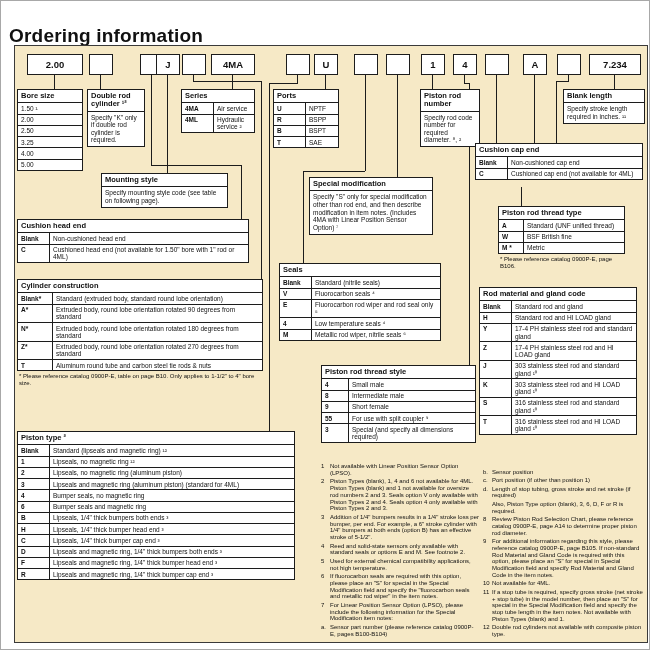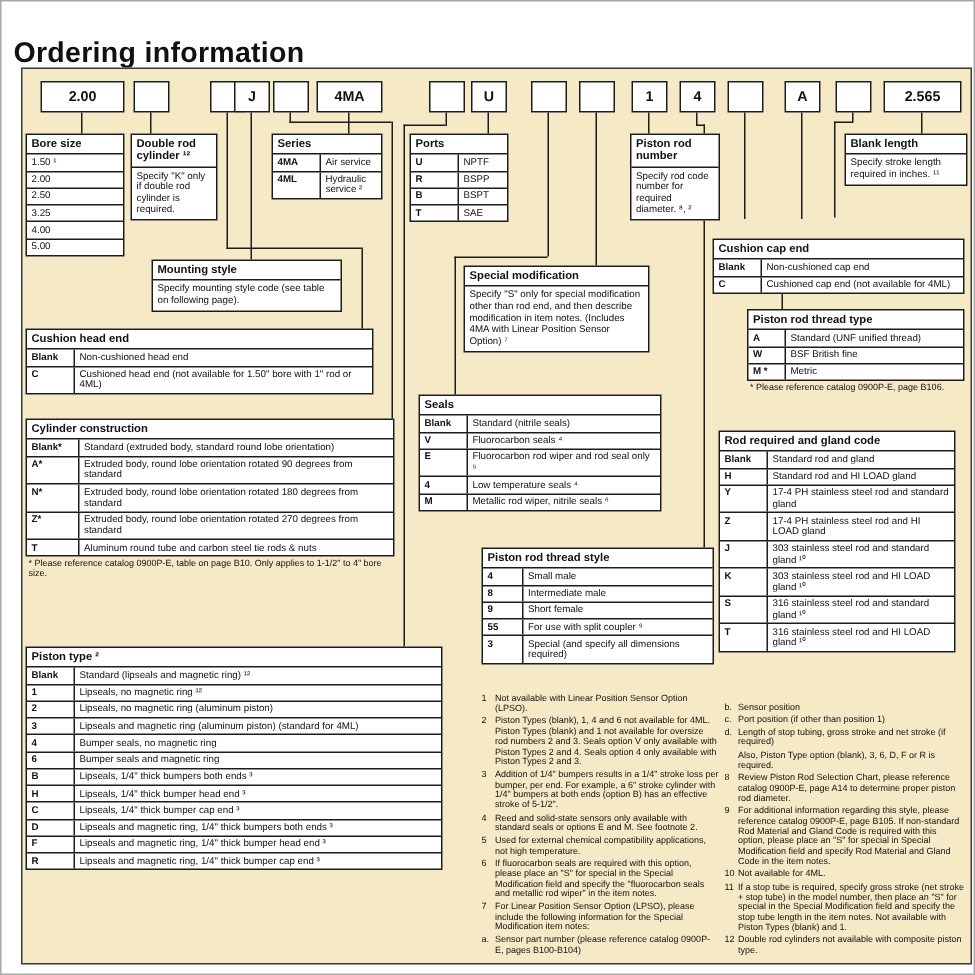--- a/index.html
+++ b/index.html
@@ -40,21 +40,21 @@
   <div class="cbox" style="left:210px;width:42px;">4MA</div>
   <div class="cbox" style="left:285px;width:22px;"></div>
   <div class="cbox" style="left:313px;width:22px;">U</div>
   <div class="cbox" style="left:353px;width:22px;"></div>
   <div class="cbox" style="left:385px;width:22px;"></div>
   <div class="cbox" style="left:420px;width:22px;">1</div>
   <div class="cbox" style="left:452px;width:22px;">4</div>
   <div class="cbox" style="left:484px;width:22px;"></div>
   <div class="cbox" style="left:522px;width:22px;">A</div>
   <div class="cbox" style="left:556px;width:22px;"></div>
-  <div class="cbox" style="left:588px;width:50px;">2.565</div>
+  <div class="cbox" style="left:588px;width:50px;">7.234</div>
 
   <div class="vl" style="left:53px;top:72px;height:17px;"></div>
   <div class="vl" style="left:99px;top:72px;height:17px;"></div>
   <div class="vl" style="left:150px;top:72px;height:93px;"></div>
   <div class="hl" style="left:150px;top:164px;width:90px;"></div>
   <div class="vl" style="left:240px;top:164px;height:56px;"></div>
   <div class="vl" style="left:166px;top:72px;height:102px;"></div>
   <div class="vl" style="left:192px;top:72px;height:9px;"></div>
   <div class="hl" style="left:192px;top:80px;width:68px;"></div>
   <div class="vl" style="left:260px;top:80px;height:200px;"></div>
@@ -162,21 +162,21 @@
     </div>
   </div>
 
   <div class="wrap" style="left:562px;top:88px;width:82px;">
     <div class="tbl">
       <div class="tbl-title">Blank length</div>
       <div class="body-text">Specify stroke length required in inches. ¹¹</div>
     </div>
   </div>
 
-  <div class="wrap" style="left:474px;top:142px;width:168px;margin-top:16px;">
+  <div class="wrap" style="left:474px;top:142px;width:168px;">
     <div class="tbl">
       <div class="tbl-title">Cushion cap end</div>
       <div>
 
       <div class="row">
           <div class="c code">Blank</div>
           <div class="c desc">Non-cushioned cap end</div>
         </div>
           <div class="row">
           <div class="c code">C</div>
@@ -193,21 +193,21 @@
     </div>
   </div>
 
   <div class="wrap" style="left:308px;top:176px;width:124px;">
     <div class="tbl">
       <div class="tbl-title">Special modification</div>
       <div class="body-text">Specify "S" only for special modification other than rod end, and then describe modification in item notes. (Includes 4MA with Linear Position Sensor Option) ⁷</div>
     </div>
   </div>
 
-  <div class="wrap" style="left:497px;top:205px;width:145px;">
+  <div class="wrap" style="left:497px;top:205px;width:127px;">
     <div class="tbl">
       <div class="tbl-title">Piston rod thread type</div>
       <div>
 
       <div class="row">
           <div class="c code" style="width:18px;">A</div>
           <div class="c desc">Standard (UNF unified thread)</div>
         </div>
           <div class="row">
           <div class="c code" style="width:18px;">W</div>
@@ -322,21 +322,21 @@
           <div class="row">
           <div class="c code" style="width:20px;">3</div>
           <div class="c desc">Special (and specify all dimensions required)</div>
         </div>
         </div>
     </div>
   </div>
 
   <div class="wrap" style="left:478px;top:286px;width:158px;">
     <div class="tbl">
-      <div class="tbl-title">Rod required and gland code</div>
+      <div class="tbl-title">Rod material and gland code</div>
       <div>
 
       <div class="row">
           <div class="c code">Blank</div>
           <div class="c desc">Standard rod and gland</div>
         </div>
           <div class="row">
           <div class="c code">H</div>
           <div class="c desc">Standard rod and HI LOAD gland</div>
         </div>

